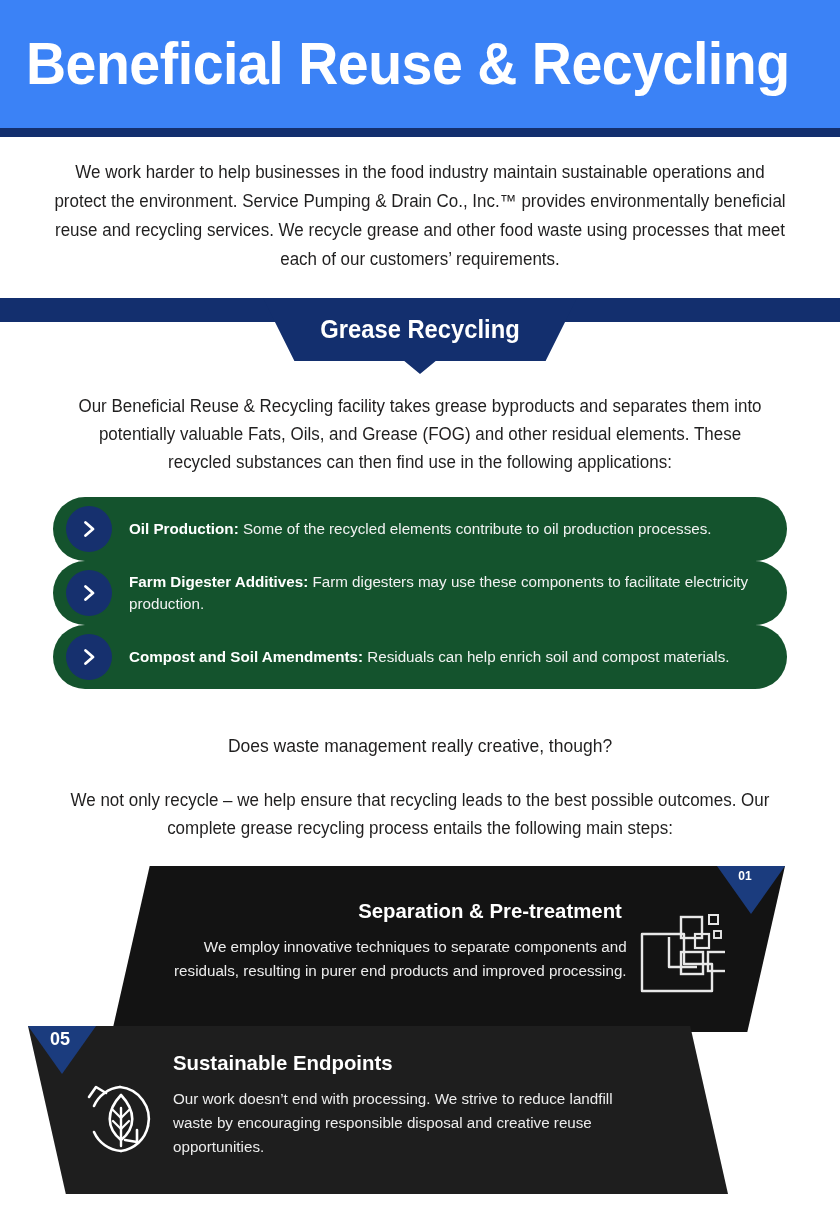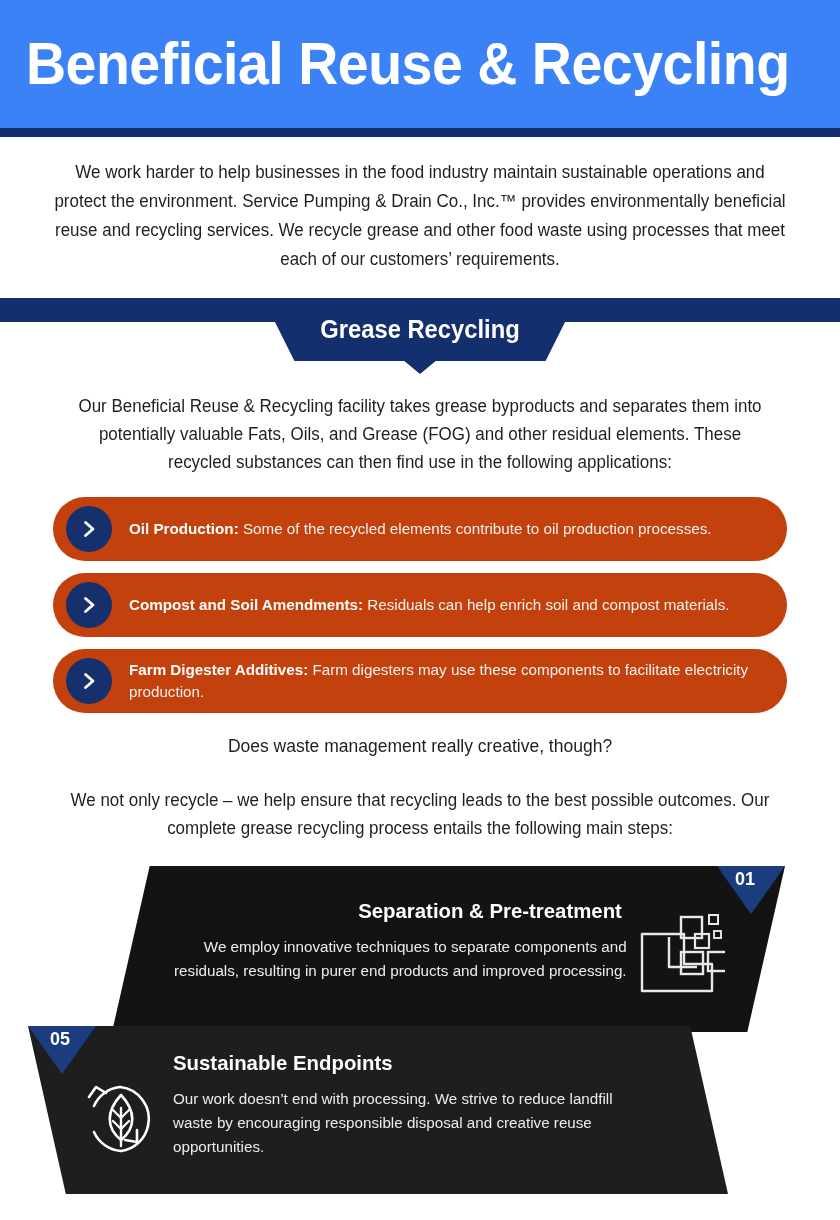--- a/index.html
+++ b/index.html
@@ -111,23 +111,22 @@
   
   .pill-list {
     position: absolute;
     left: 53px;
     top: 497px;
     width: 734px;
   }
   .pill {
     position: relative;
     width: 734px;
-    background: #c2410c;
+    background: #14532d;
     border-radius: 32px;
-    margin-bottom: 12px;
     display: flex;
     align-items: center;
     padding: 9px 22px 9px 13px;
     min-height: 60px;
   }
   .pill-icon {
     flex: 0 0 auto;
     width: 46px;
     height: 46px;
     border-radius: 50%;
@@ -203,21 +202,21 @@
     background: #1b3c7e;
     -webkit-clip-path: polygon(0 0, 100% 0, 50% 100%);
     clip-path: polygon(0 0, 100% 0, 50% 100%);
   }
   .step-one .step-badge span {
     position: absolute;
     left: 0;
     top: 3px;
     width: 56px;
     text-align: center;
-    font-size: 18px;
+    font-size: 12px;
     font-weight: 700;
     color: #ffffff;
   }
   .step-one .step-text {
     position: absolute;
     left: 54px;
     top: 30px;
     width: 470px;
     text-align: right;
   }
@@ -317,30 +316,30 @@
       </span>
       <span class="pill-text"><b>Oil Production:</b><span> Some of the recycled elements contribute to oil production processes.</span></span>
     </div>
 
     <div class="pill">
       <span class="pill-icon">
         <svg width="20" height="20" viewBox="0 0 20 20" aria-hidden="true">
           <polyline points="6.5,3.5 14,10 6.5,16.5" fill="none" stroke="#ffffff" stroke-width="2.8" stroke-linecap="round" stroke-linejoin="round"></polyline>
         </svg>
       </span>
-      <span class="pill-text"><b>Compost and Soil Amendments:</b><span> Residuals can help enrich soil and compost materials.</span></span>
+      <span class="pill-text"><b>Farm Digester Additives:</b><span> Farm digesters may use these components to facilitate electricity production.</span></span>
     </div>
 
     <div class="pill">
       <span class="pill-icon">
         <svg width="20" height="20" viewBox="0 0 20 20" aria-hidden="true">
           <polyline points="6.5,3.5 14,10 6.5,16.5" fill="none" stroke="#ffffff" stroke-width="2.8" stroke-linecap="round" stroke-linejoin="round"></polyline>
         </svg>
       </span>
-      <span class="pill-text"><b>Farm Digester Additives:</b><span> Farm digesters may use these components to facilitate electricity production.</span></span>
+      <span class="pill-text"><b>Compost and Soil Amendments:</b><span> Residuals can help enrich soil and compost materials.</span></span>
     </div>
 
   </div>
 
   <div class="mid-question">Does waste management really creative, though?</div>
   <div class="mid-body">We not only recycle – we help ensure that recycling leads to the best possible outcomes. Our complete grease recycling process entails the following main steps:</div>
 
   <div class="step step-one">
     <div class="step-shape"></div>
     <div class="step-badge">

